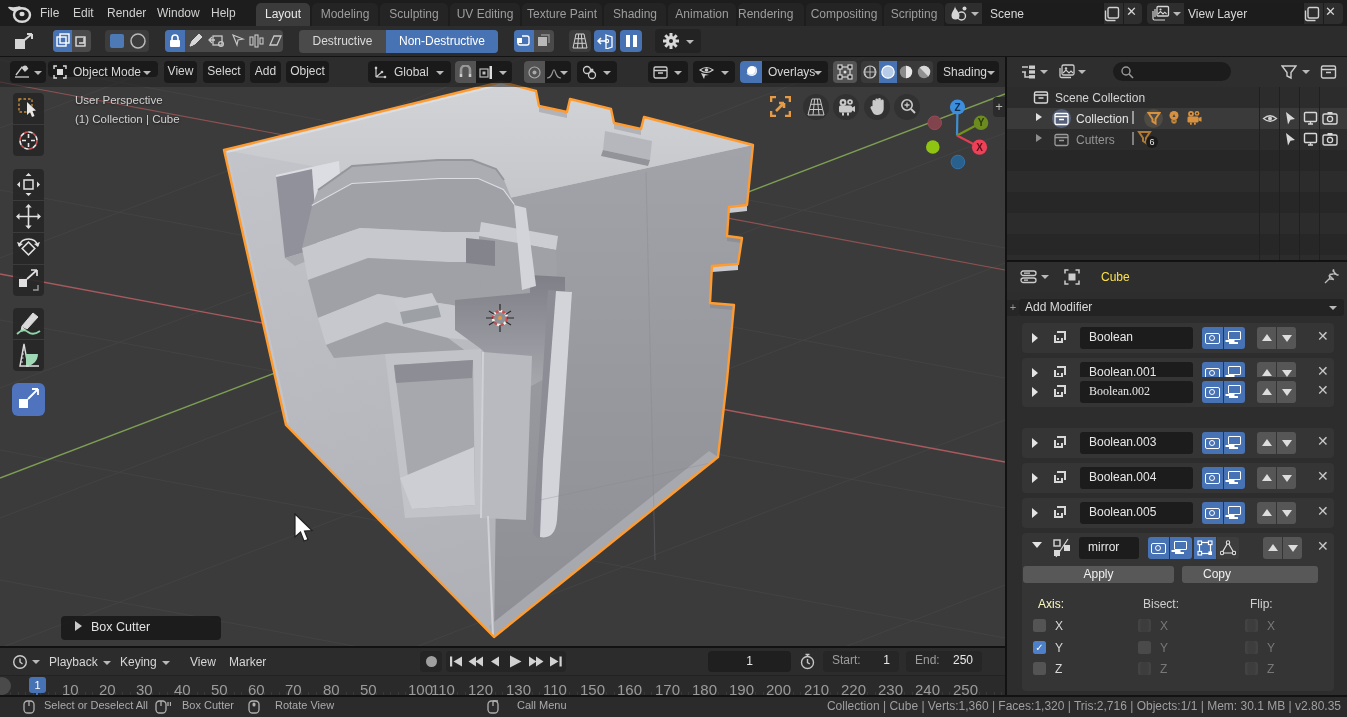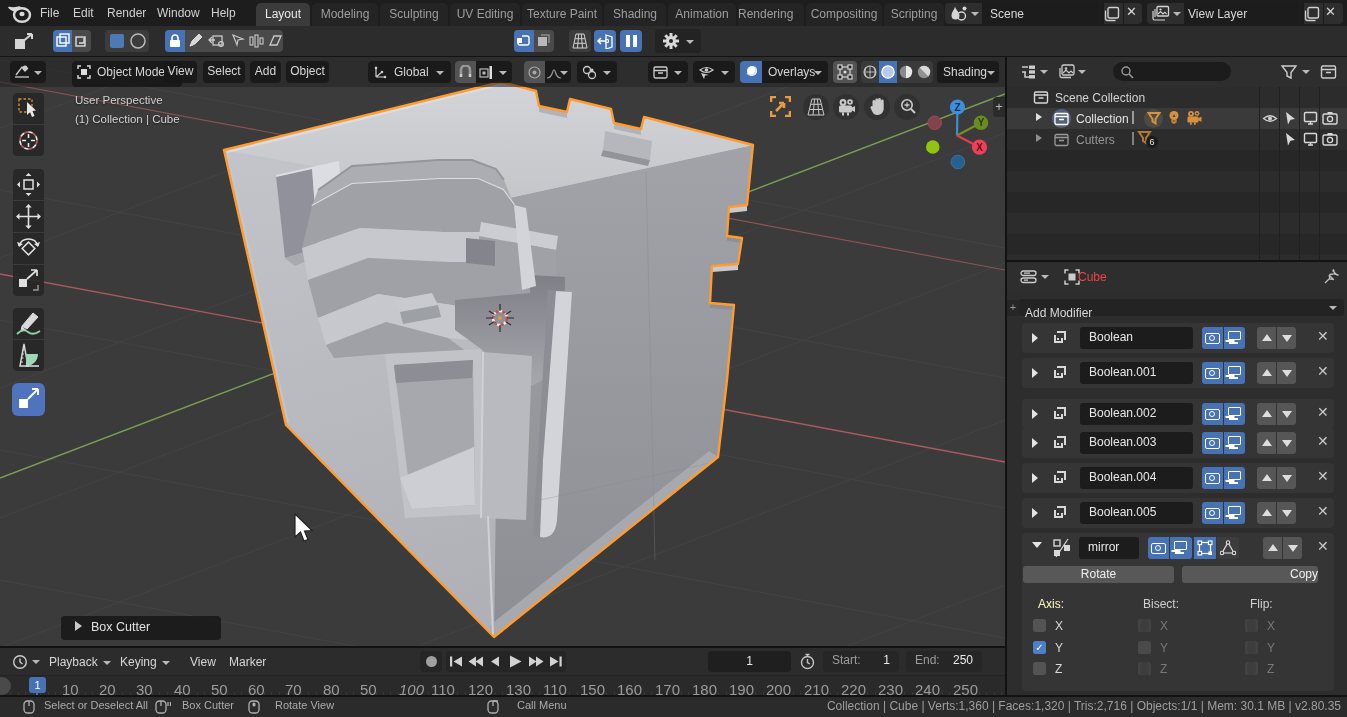--- a/index.html
+++ b/index.html
@@ -147,20 +147,24 @@
 
     <path d="M68 3 L72 13 L73 8 L78 7 Z" fill="none" stroke="#c9c9c9" stroke-width="1.2"></path>
 
     <rect x="85" y="5" width="3" height="8" fill="none" stroke="#c9c9c9" stroke-width="1.1"></rect>
     <rect x="90" y="3" width="3" height="12" fill="none" stroke="#c9c9c9" stroke-width="1.1"></rect>
     <rect x="95" y="6" width="3" height="6" fill="none" stroke="#c9c9c9" stroke-width="1.1"></rect>
 
     <path d="M105 13 L109 4 H116 L112 13 Z" fill="none" stroke="#c9c9c9" stroke-width="1.3"></path>
   </svg>
 
+  <div class="abs" style="left:299px;top:4px;width:199px;height:23px;background:#4a4a4a;border-radius:4px;overflow:hidden;font-size:12px;">
+    <div class="abs" style="left:0;top:0;width:87px;height:23px;color:#dadada;text-align:center;line-height:22px;">Destructive</div>
+    <div class="abs" style="left:87px;top:0;width:112px;height:23px;background:#4772b3;color:#fff;text-align:center;line-height:22px;">Non-Destructive</div>
+  </div>
 
   <div class="abs" style="left:514px;top:4px;width:40px;height:22px;background:#4a4a4a;border-radius:4px;overflow:hidden;">
     <div class="abs" style="left:0;top:0;width:20px;height:22px;background:#4772b3;"></div>
   </div>
   <svg class="abs" style="left:514px;top:6px;" width="40" height="18" viewBox="0 0 40 18">
     <path d="M8 4 h5 a2 2 0 0 1 2 2 v5 a2 2 0 0 1 -2 2 h-7 a2 2 0 0 1 -2 -2 V6" fill="none" stroke="#fff" stroke-width="1.4"></path>
     <rect x="3" y="6" width="5" height="5" fill="#fff"></rect>
     <rect x="24" y="5" width="9" height="9" fill="#b9b9b9"></rect>
     <path d="M27 3 h8 v8" fill="none" stroke="#8e8e8e" stroke-width="1.4"></path>
   </svg>
@@ -323,21 +327,21 @@
 
 <div id="vphead" class="abs" style="left:0;top:57px;width:1005px;height:30px;background:rgba(35,35,35,0.55);font-size:12px;color:#d6d6d6;">
   <div class="abs" style="left:10px;top:4px;width:36px;height:22px;background:rgba(24,24,24,0.85);border-radius:4px;">
     <svg class="abs" style="left:4px;top:3px;" width="16" height="16" viewBox="0 0 16 16">
       <path d="M2 11 L8 3 L11 7 L14 4" fill="none" stroke="#ccc" stroke-width="1.3"></path>
       <circle cx="11" cy="4" r="2.5" fill="#ccc"></circle>
       <path d="M1 13 h14" stroke="#ccc" stroke-width="1.3"></path>
     </svg>
     <span class="caret abs" style="left:24px;top:10px;"></span>
   </div>
-  <div class="abs" style="left:48px;top:4px;width:110px;height:26px;background:rgba(24,24,24,0.85);border-radius:4px;margin-left:24px;">
+  <div class="abs" style="left:48px;top:4px;width:110px;height:16px;background:rgba(24,24,24,0.85);border-radius:4px;">
     <svg class="abs" style="left:5px;top:4px;" width="14" height="14" viewBox="0 0 14 14">
       <rect x="4" y="4" width="6" height="6" fill="#ddd"></rect>
       <path d="M1 4 V1 H4 M10 1 H13 V4 M13 10 V13 H10 M4 13 H1 V10" fill="none" stroke="#ddd" stroke-width="1.4"></path>
     </svg>
     <span class="abs" style="left:25px;top:4px;">Object Mode</span>
     <span class="caret abs" style="left:95px;top:10px;"></span>
   </div>
   <div class="abs" style="left:164px;top:4px;width:33px;height:22px;background:rgba(24,24,24,0.85);border-radius:4px;text-align:center;line-height:21px;">View</div>
   <div class="abs" style="left:203px;top:4px;width:42px;height:22px;background:rgba(24,24,24,0.85);border-radius:4px;text-align:center;line-height:21px;">Select</div>
   <div class="abs" style="left:250px;top:4px;width:31px;height:22px;background:rgba(24,24,24,0.85);border-radius:4px;text-align:center;line-height:21px;">Add</div>
@@ -699,31 +703,31 @@
   <svg class="abs" style="left:13px;top:7px;" width="17" height="16" viewBox="0 0 17 16">
     <rect x="1" y="2" width="15" height="4.5" rx="2.2" fill="none" stroke="#ccc" stroke-width="1.3"></rect>
     <rect x="1" y="9" width="15" height="4.5" rx="2.2" fill="none" stroke="#ccc" stroke-width="1.3"></rect>
     <path d="M4 4.2 h6 M4 11.2 h4" stroke="#ccc" stroke-width="1.2"></path>
   </svg>
   <span class="caret abs" style="left:34px;top:13px;"></span>
   <svg class="abs" style="left:57px;top:7px;" width="16" height="16" viewBox="0 0 16 16">
     <rect x="4.5" y="4.5" width="7" height="7" fill="#ccc"></rect>
     <path d="M1 4.5 V1 H4.5 M11.5 1 H15 V4.5 M15 11.5 V15 H11.5 M4.5 15 H1 V11.5" fill="none" stroke="#ccc" stroke-width="1.5"></path>
   </svg>
-  <span class="abs txt" style="left:71px;top:8px;color:#ef4444;">Cube</span>
+  <span class="abs txt" style="left:94px;top:8px;color:#fde047;">Cube</span>
   <svg class="abs" style="left:316px;top:6px;" width="17" height="17" viewBox="0 0 17 17">
     <g stroke="#bdbdbd" stroke-width="1.3" fill="none">
       <path d="M9.5 2.5 L14.5 7.5 M10.5 1.5 L11.5 6 L15 7 L15.5 6.5 M10.5 1.5 L10 2 M6 7 L10.5 11.5 M6 7 L7 11 L11 11.5 M6.5 6.5 L10.5 6 M2 15 L6.8 10.2"></path>
     </g>
   </svg>
 
   <div class="abs" style="left:0;top:38px;width:12px;height:16px;background:#262626;border-radius:0 3px 3px 0;color:#9a9a9a;font-size:11px;line-height:15px;text-align:center;">+</div>
 
   <div class="abs" style="left:12px;top:37px;width:325px;height:17px;background:#232323;border-radius:3px;">
-    <span class="abs" style="left:6px;top:1px;font-size:12px;color:#dadada;margin-top:6px;">Add Modifier</span>
+    <span class="abs" style="left:6px;top:1px;font-size:12px;color:#dadada;">Add Modifier</span>
     <span class="caret abs" style="left:310px;top:7px;"></span>
   </div>
   <div class="modbox" style="top:61px;">
         <span class="marr"></span>
         <span class="mico"></span>
         <span class="mfield">Boolean</span>
         <span class="mcam"></span>
         <span class="mmon"></span>
         <span class="mup"></span>
         <span class="mdn"></span>
@@ -732,21 +736,21 @@
   <div class="modbox" style="top:96px;">
         <span class="marr"></span>
         <span class="mico"></span>
         <span class="mfield">Boolean.001</span>
         <span class="mcam"></span>
         <span class="mmon"></span>
         <span class="mup"></span>
         <span class="mdn"></span>
         <span class="mx">✕</span>
       </div>
-  <div class="modbox" style="top:137px;">
+  <div class="modbox" style="top:115px;font-family:Liberation Serif, serif;">
         <span class="marr"></span>
         <span class="mico"></span>
         <span class="mfield">Boolean.002</span>
         <span class="mcam"></span>
         <span class="mmon"></span>
         <span class="mup"></span>
         <span class="mdn"></span>
         <span class="mx">✕</span>
       </div>
   <div class="modbox" style="top:166px;">
@@ -802,22 +806,22 @@
     <span class="abs" style="left:195px;top:4px;width:22px;height:22px;background:#3d3d3d;border-radius:0 3px 3px 0;"></span>
     <svg class="abs" style="left:198px;top:7px;" width="16" height="16" viewBox="0 0 16 16">
       <path d="M8 2.5 L14 13 H2 Z" fill="none" stroke="#e0e0e0" stroke-width="1.2"></path>
       <circle cx="8" cy="2.5" r="1.7" fill="#353535" stroke="#e0e0e0" stroke-width="1.1"></circle>
       <circle cx="14" cy="13" r="1.7" fill="#353535" stroke="#e0e0e0" stroke-width="1.1"></circle>
       <circle cx="2" cy="13" r="1.7" fill="#353535" stroke="#e0e0e0" stroke-width="1.1"></circle>
     </svg>
     <span class="mup" style="left:241px;"></span>
     <span class="mdn" style="left:261px;"></span>
     <span class="mx" style="left:295px;">✕</span>
-    <div class="abs" style="left:1px;top:33px;width:151px;height:17px;background:#585858;border-radius:3px;color:#f0f0f0;font-size:12px;text-align:center;line-height:16px;">Rotate</div>
-    <div class="abs" style="left:160px;top:33px;width:136px;height:17px;background:#585858;border-radius:3px;color:#f0f0f0;font-size:12px;text-align:right;line-height:16px;padding-left:21px;">Copy</div>
+    <div class="abs" style="left:1px;top:33px;width:151px;height:17px;background:#585858;border-radius:3px;color:#f0f0f0;font-size:12px;text-align:center;line-height:16px;">Apply</div>
+    <div class="abs" style="left:160px;top:33px;width:136px;height:17px;background:#585858;border-radius:3px;color:#f0f0f0;font-size:12px;text-align:left;line-height:16px;padding-left:21px;">Copy</div>
     <span class="abs" style="left:16px;top:64px;font-size:12px;color:#fef9c3;">Axis:</span>
     <span class="abs" style="left:121px;top:64px;font-size:12px;color:#d0d0d0;">Bisect:</span>
     <span class="abs" style="left:228px;top:64px;font-size:12px;color:#d0d0d0;">Flip:</span>
     <span class="cb" style="left:11px;top:86px;"></span>
         <span class="cblab" style="left:33px;top:86px;">X</span>
     <span class="cb cbon" style="left:11px;top:107.5px;">✓</span>
         <span class="cblab" style="left:33px;top:107.5px;">Y</span>
     <span class="cb" style="left:11px;top:129px;"></span>
         <span class="cblab" style="left:33px;top:129px;">Z</span>
     <span class="cb cbdis" style="left:116px;top:86px;"></span>
@@ -880,21 +884,21 @@
   <div class="abs" style="left:0;top:27px;width:1005px;height:20px;background:repeating-linear-gradient(90deg, #383838 0 1px, transparent 1px 7.45px) 3px 16px / 1005px 4px no-repeat, #2a2a2a; border-top:1px solid #232323;" id="ruler">
     <span class="rnum" style="left:62px;">10</span>
         <span class="rnum" style="left:99px;">20</span>
         <span class="rnum" style="left:136px;">30</span>
         <span class="rnum" style="left:174px;">40</span>
         <span class="rnum" style="left:211px;">50</span>
         <span class="rnum" style="left:248px;text-align:right;">60</span>
         <span class="rnum" style="left:285px;">70</span>
         <span class="rnum" style="left:323px;">80</span>
         <span class="rnum" style="left:360px;">50</span>
-        <span class="rnum" style="left:399px;font-style:italic;">100</span>
+        <span class="rnum" style="left:408px;">100</span>
         <span class="rnum" style="left:431px;">110</span>
         <span class="rnum" style="left:468px;">120</span>
         <span class="rnum" style="left:506px;">130</span>
         <span class="rnum" style="left:543px;">110</span>
         <span class="rnum" style="left:580px;">150</span>
         <span class="rnum" style="left:617px;">160</span>
         <span class="rnum" style="left:655px;">170</span>
         <span class="rnum" style="left:692px;">180</span>
         <span class="rnum" style="left:729px;">190</span>
         <span class="rnum" style="left:766px;">200</span>

